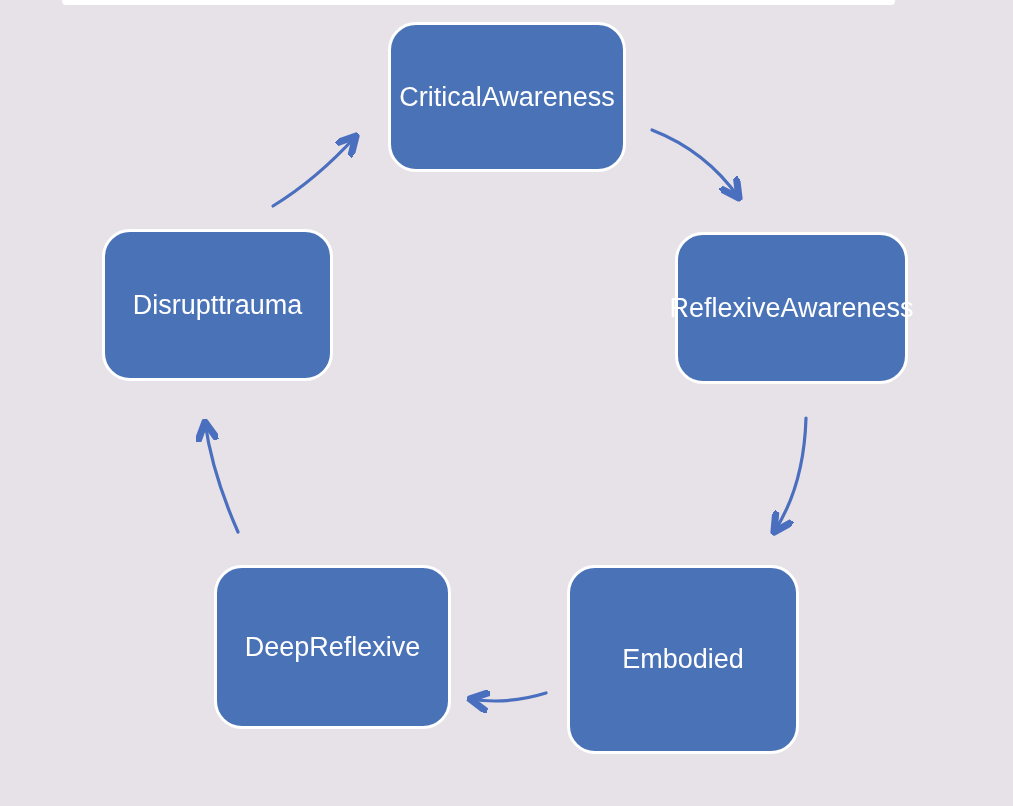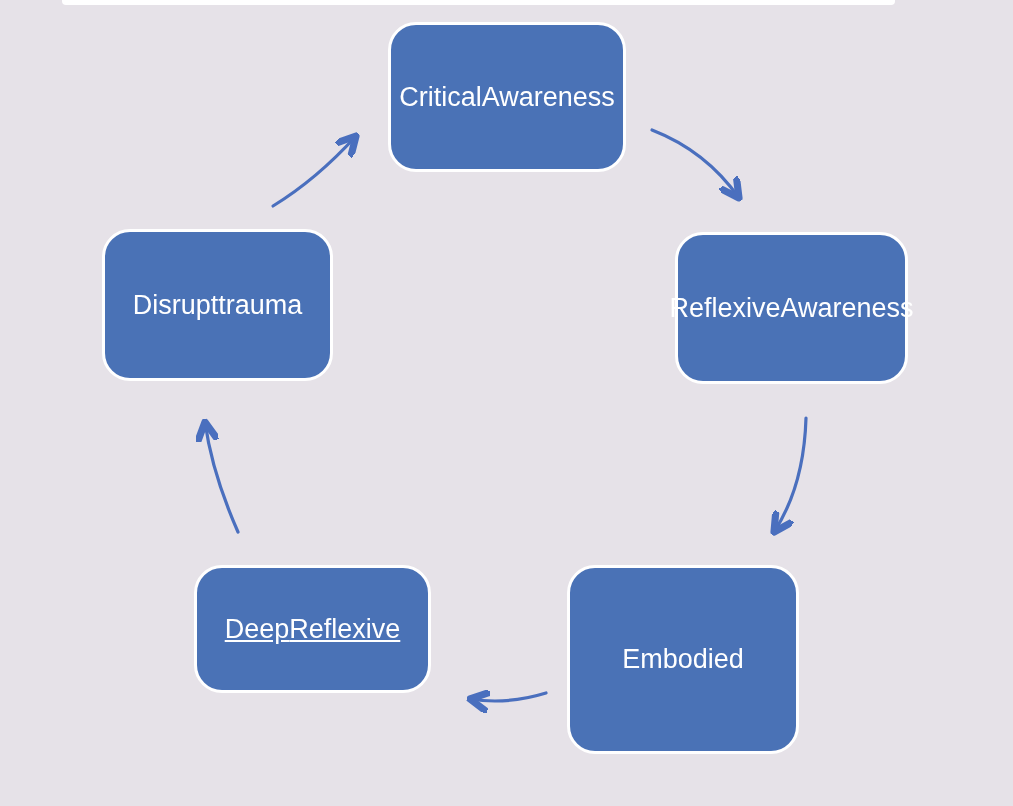--- a/index.html
+++ b/index.html
@@ -39,21 +39,21 @@
     display: flex;
     flex-direction: row;
     align-items: center;
     justify-content: center;
     text-align: center;
   }
   .node .line { display: block; }
   #node-critical-awareness { left: 388px; top: 22px;  width: 238px; height: 150px; }
   #node-reflexive-practice { left: 675px; top: 232px; width: 233px; height: 152px; }
   #node-embodied-consent   { left: 567px; top: 565px; width: 232px; height: 189px; }
-  #node-deep-listening     { left: 194px; top: 565px; width: 237px; height: 128px; text-decoration: underline; }
+  #node-deep-listening     { left: 214px; top: 565px; width: 237px; height: 164px; }
   #node-disrupt-trauma     { left: 102px; top: 229px; width: 231px; height: 152px; }
   .arrows {
     position: absolute;
     left: 0; top: 0;
     width: 1013px;
     height: 806px;
     color: var(--arrow, #4a6fbe);
     pointer-events: none;
   }
   .arrows path {

